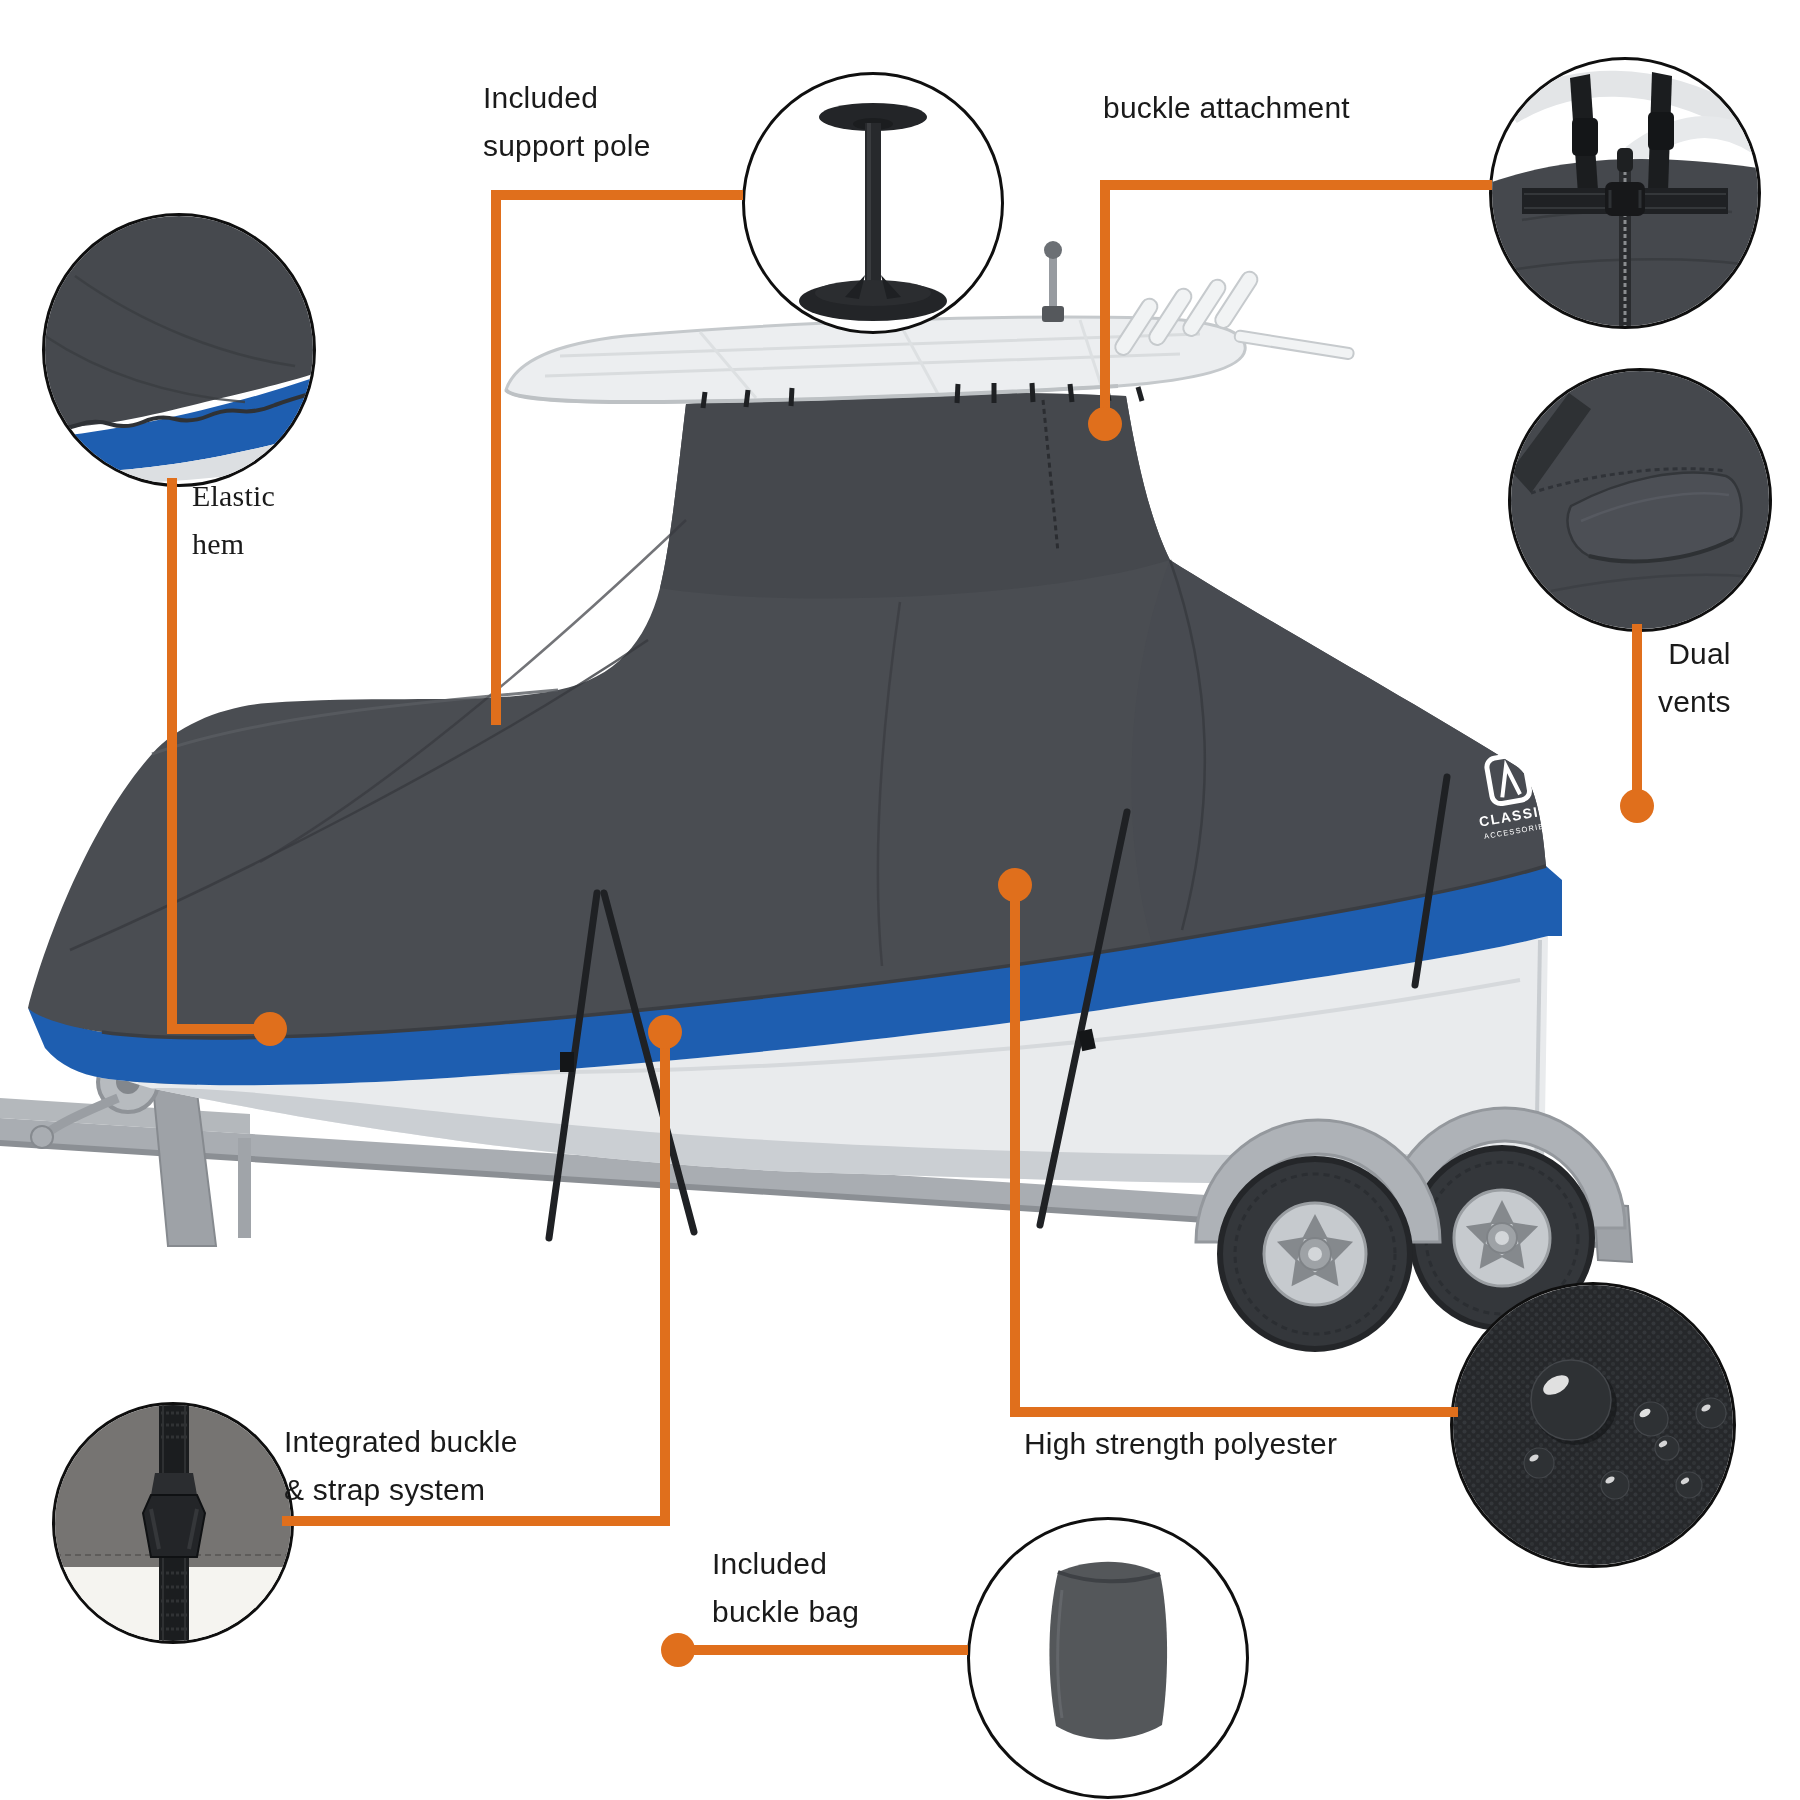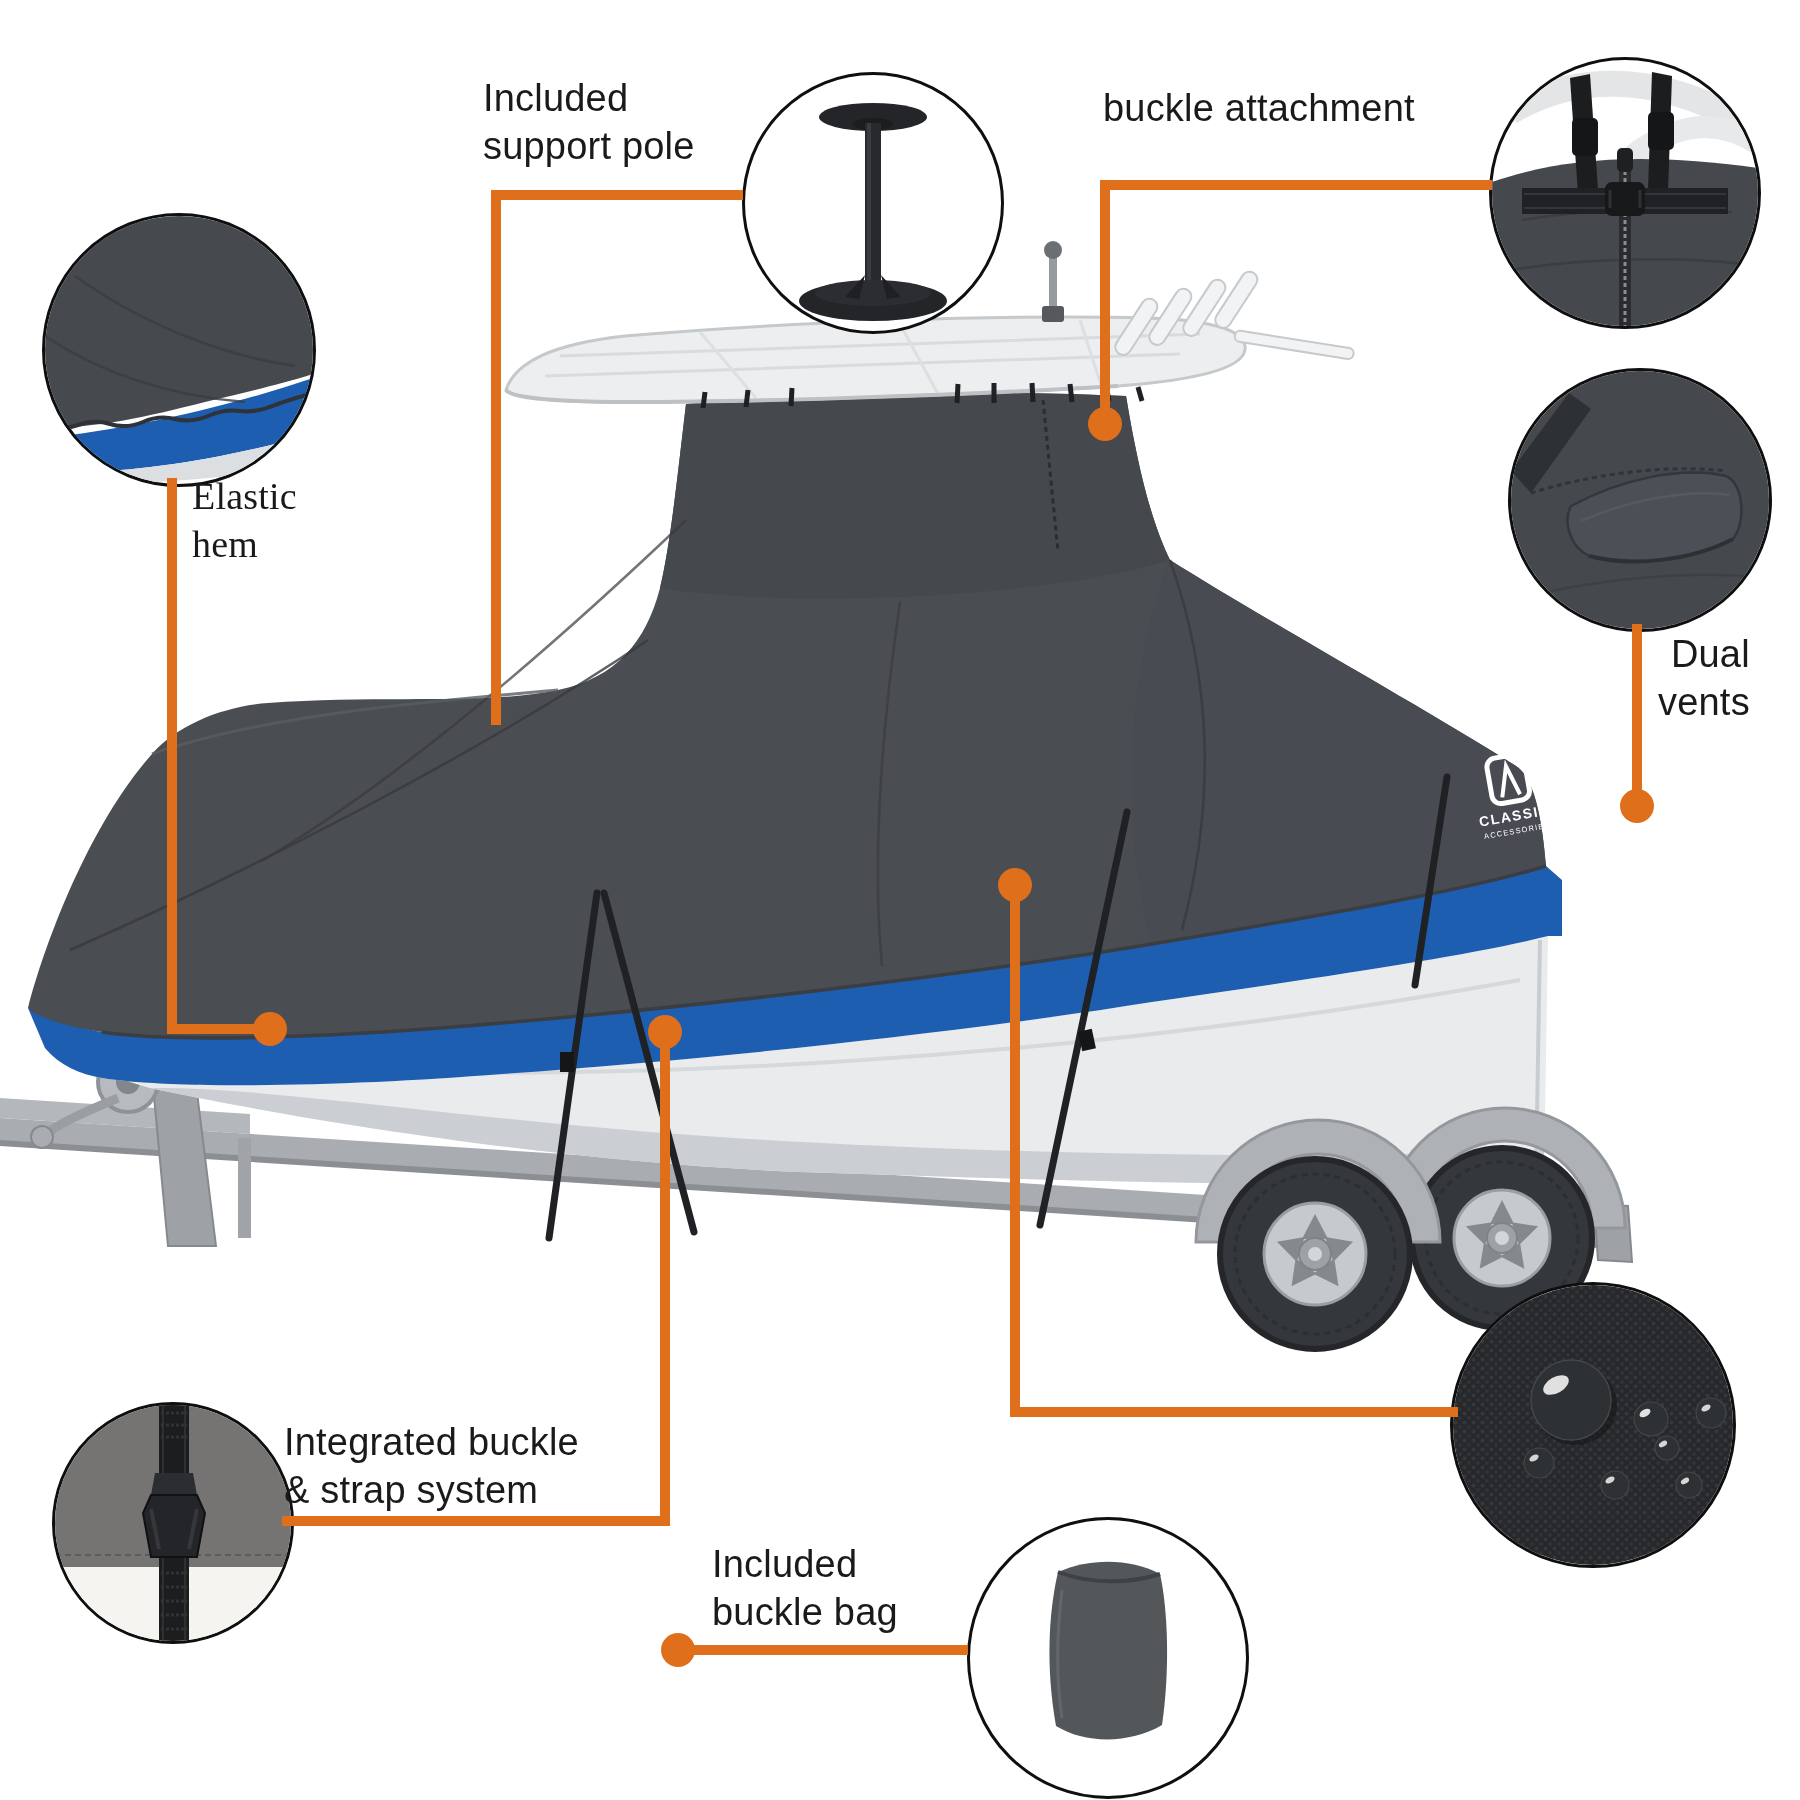--- a/index.html
+++ b/index.html
@@ -5,21 +5,21 @@
   :root{
     --orange:#E06F1C; --ink:#1A1A1A;
     --cover:#4A4D52; --cover-dk:#37393E; --cover-lt:#55585E;
     --blue:#1E5EB0; --hull:#E9EBED; --hull-sh:#CBCFD3;
     --trailer:#A9ADB2; --trailer-dk:#8B8F94;
     --tire:#34373B; --rim:#C6CACE; --ttop:#ECEEF0;
   }
   html,body{margin:0;padding:0;background:#fff;}
   #canvas{position:relative;width:1800px;height:1800px;background:#fff;overflow:hidden;
           font-family:"Liberation Sans", sans-serif;color:var(--ink);}
-  .label{position:absolute;font-size:38px;line-height:48px;letter-spacing:.2px;color:var(--ink);white-space:nowrap;}
+  .label{position:absolute;font-size:30px;line-height:48px;letter-spacing:.2px;color:var(--ink);white-space:nowrap;}
   .label span{display:block;}
   .oline{position:absolute;background:var(--orange);}
   .odot{position:absolute;width:34px;height:34px;border-radius:50%;background:var(--orange);}
   .inset{position:absolute;border-radius:50%;border:3px solid #0f0f0f;overflow:hidden;background:#fff;}
   .inset svg{display:block;width:100%;height:100%;}
   #boat{position:absolute;left:0;top:0;}
 </style>
 </head>
 <body>
 
@@ -347,15 +347,16 @@
     <span>Integrated buckle</span>
     <span>&amp; strap system</span>
   </div>
 
   <div class="label" style="left:712px;top:1540px;">
     <span>Included</span>
     <span>buckle bag</span>
   </div>
 
   <div class="label" style="left:1024px;top:1420px;">
+    <span>High strength polyester</span>
   </div>
 
 </div>
 
 </body></html>

